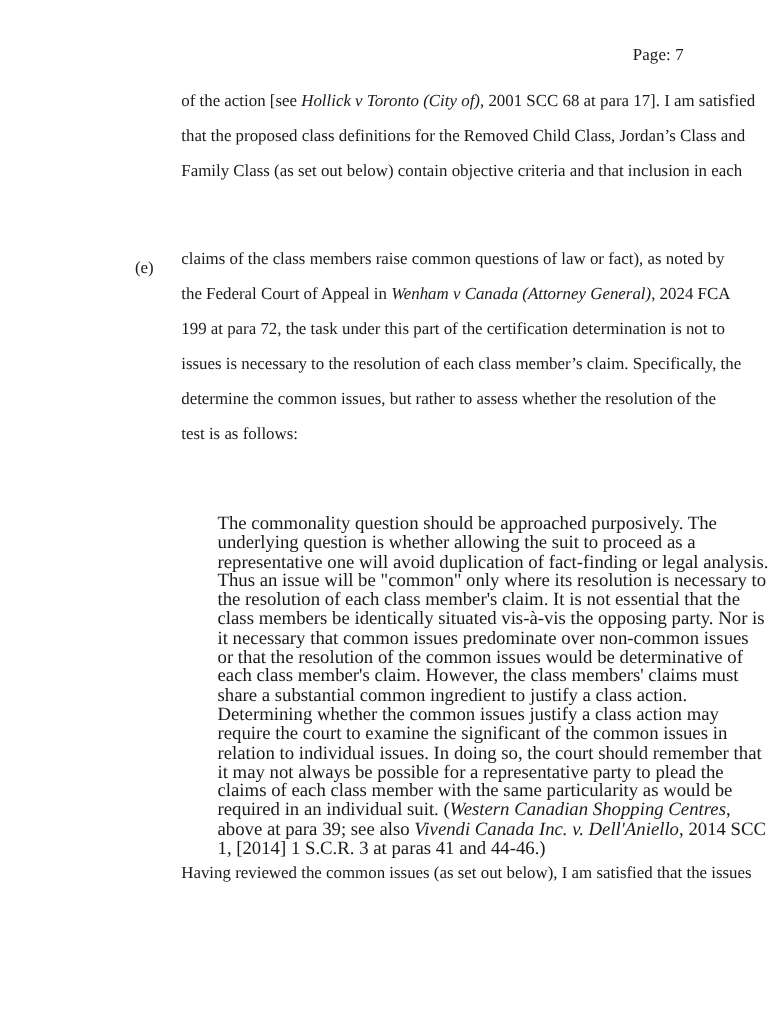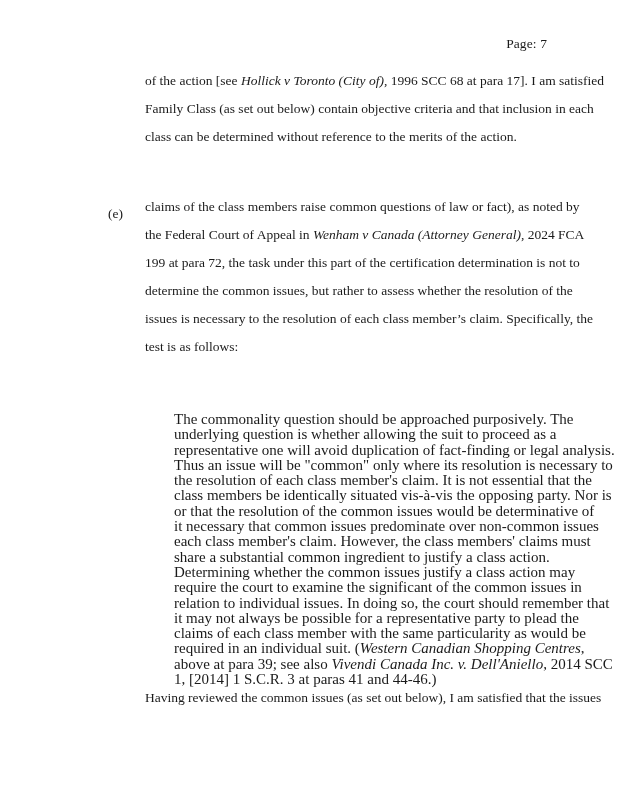--- a/index.html
+++ b/index.html
@@ -30,44 +30,44 @@
   .blockquote .line { white-space: nowrap; }
   i { font-style: italic; }
 </style>
 </head>
 <body>
 
 <div>
   <div class="page-number">Page: 7</div>
 
   <div class="body-para" style="top:67px;">
-      <span class="line"><span>of the action [see </span><i>Hollick v Toronto (City of)</i><span>, 1996 SCC 68 at para 17]. I am satisfied</span></span>
+      <span class="line"><span>of the action [see </span><i>Hollick v Toronto (City of)</i><span>, 2001 SCC 68 at para 17]. I am satisfied</span></span>
+      <span class="line"><span>that the proposed class definitions for the Removed Child Class, Jordan’s Class and</span></span>
       <span class="line"><span>Family Class (as set out below) contain objective criteria and that inclusion in each</span></span>
-      <span class="line last"><span>class can be determined without reference to the merits of the action.</span></span>
     </div>
 
   <div class="label-e">(e)</div>
   <div class="body-para" style="top:193px;">
       <span class="line"><span>claims of the class members raise common questions of law or fact), as noted by</span></span>
       <span class="line"><span>the Federal Court of Appeal in </span><i>Wenham v Canada (Attorney General)</i><span>, 2024 FCA</span></span>
       <span class="line"><span>199 at para 72, the task under this part of the certification determination is not to</span></span>
+      <span class="line"><span>issues is necessary to the resolution of each class member’s claim. Specifically, the</span></span>
       <span class="line"><span>determine the common issues, but rather to assess whether the resolution of the</span></span>
-      <span class="line"><span>issues is necessary to the resolution of each class member’s claim. Specifically, the</span></span>
       <span class="line last"><span>test is as follows:</span></span>
     </div>
 
   <div class="blockquote">
       <span class="line"><span>The commonality question should be approached purposively. The</span></span>
       <span class="line"><span>underlying question is whether allowing the suit to proceed as a</span></span>
       <span class="line"><span>representative one will avoid duplication of fact-finding or legal analysis.</span></span>
       <span class="line"><span>Thus an issue will be "common" only where its resolution is necessary to</span></span>
       <span class="line"><span>the resolution of each class member's claim. It is not essential that the</span></span>
       <span class="line"><span>class members be identically situated vis-à-vis the opposing party. Nor is</span></span>
+      <span class="line"><span>it necessary that common issues predominate over non-common issues</span></span>
       <span class="line"><span>or that the resolution of the common issues would be determinative of</span></span>
-      <span class="line"><span>it necessary that common issues predominate over non-common issues</span></span>
       <span class="line"><span>each class member's claim. However, the class members' claims must</span></span>
       <span class="line"><span>share a substantial common ingredient to justify a class action.</span></span>
       <span class="line"><span>Determining whether the common issues justify a class action may</span></span>
       <span class="line"><span>require the court to examine the significant of the common issues in</span></span>
       <span class="line"><span>relation to individual issues. In doing so, the court should remember that</span></span>
       <span class="line"><span>it may not always be possible for a representative party to plead the</span></span>
       <span class="line"><span>claims of each class member with the same particularity as would be</span></span>
       <span class="line"><span>required in an individual suit. (</span><i>Western Canadian Shopping Centres</i><span>,</span></span>
       <span class="line"><span>above at para 39; see also </span><i>Vivendi Canada Inc. v. Dell'Aniello</i><span>, 2014 SCC</span></span>
       <span class="line last"><span>1, [2014] 1 S.C.R. 3 at paras 41 and 44-46.)</span></span>

